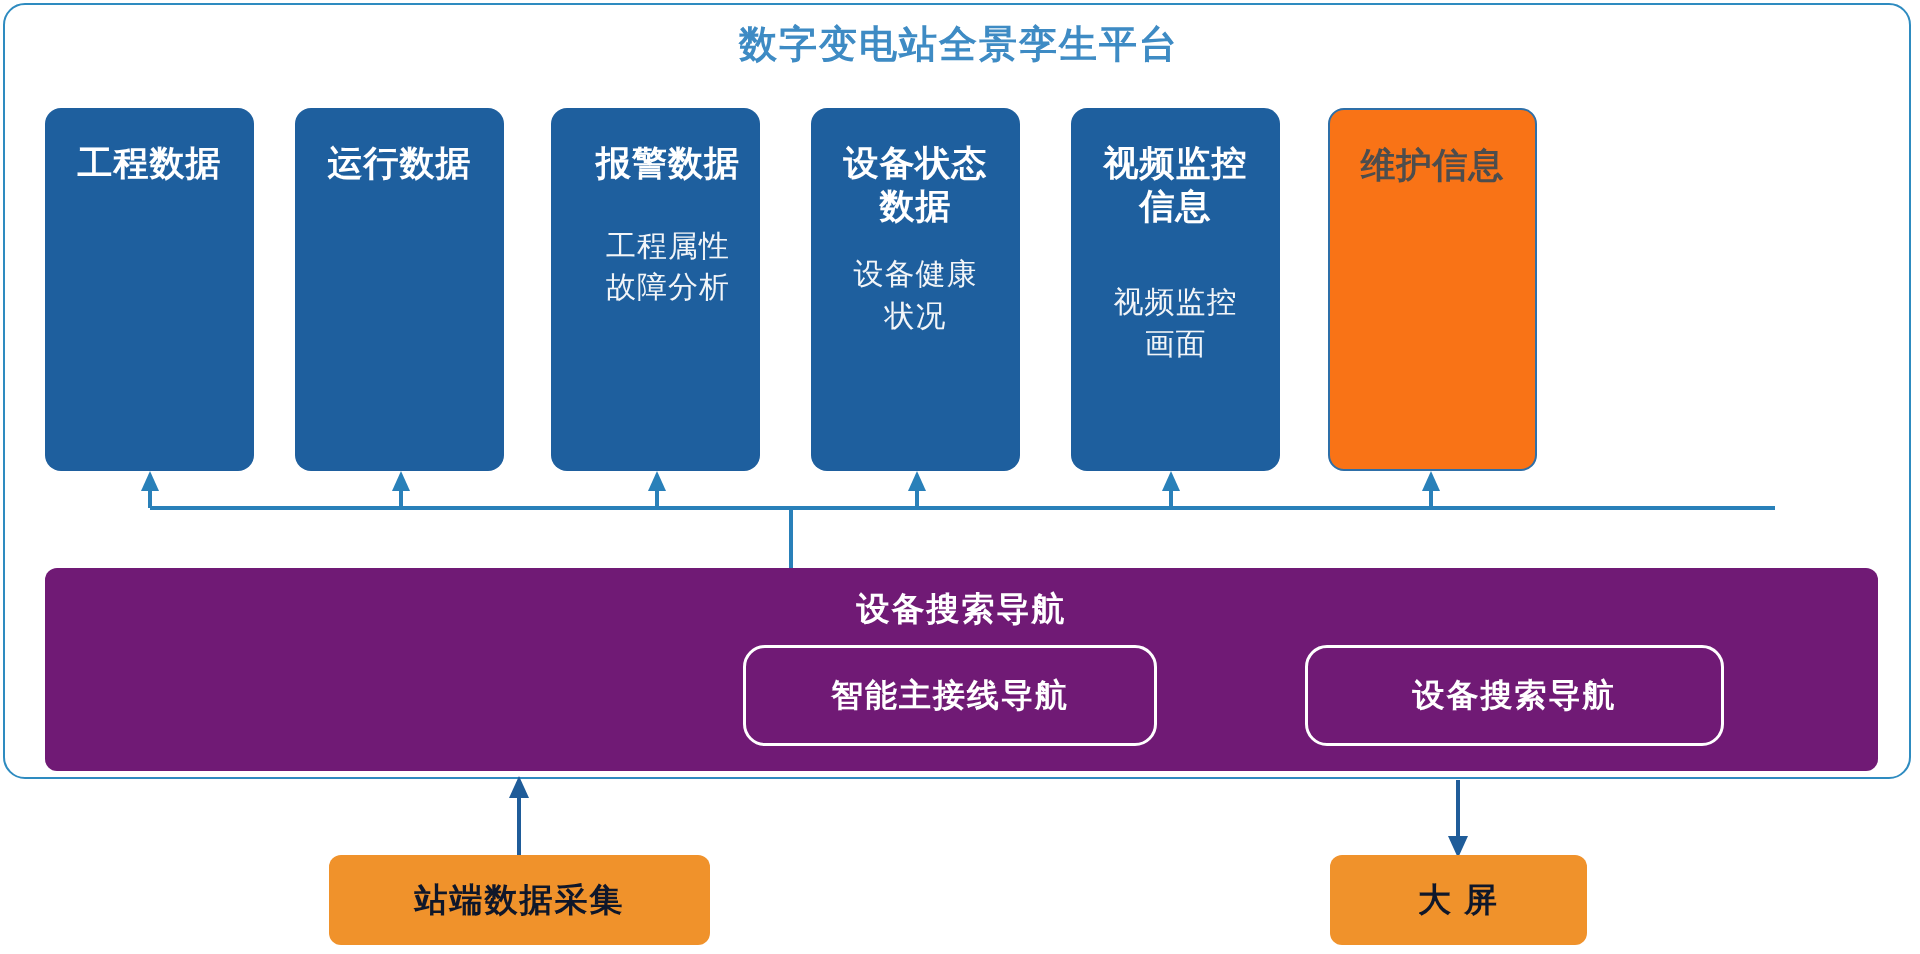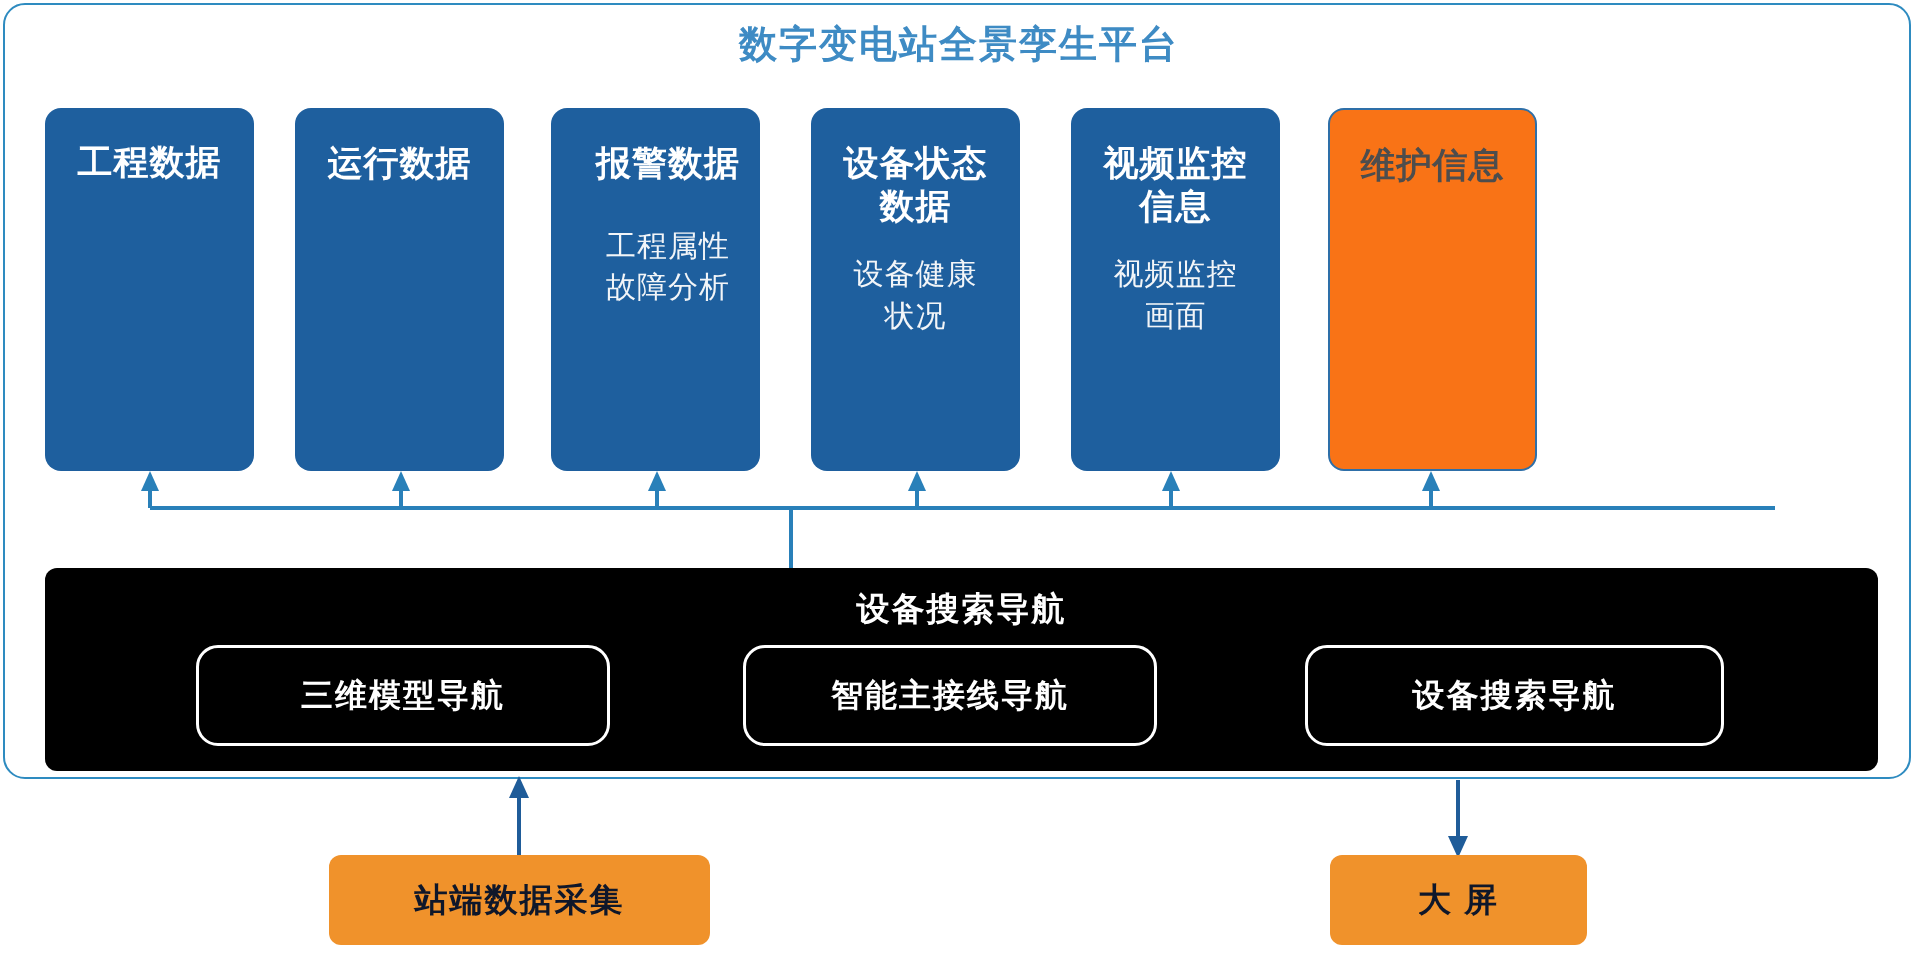--- a/index.html
+++ b/index.html
@@ -42,39 +42,39 @@
   }
   .card.gray .card-title{color:#4D4D4D;}
   .card-items{
     margin-top:16px;display:flex;flex-direction:column;align-items:center;
     font-size:30px;color:#F2F5F8;line-height:1.38;text-align:center;
     font-weight:normal;letter-spacing:1px;
   }
   .card-item{white-space:pre-line;}
 
   
-  #card-0{left:0px;   width:209px;font-family:Liberation Serif, serif;}
+  #card-0{left:0px;   width:209px;}
   #card-1{left:250px; width:209px;}
   #card-2{left:506px; width:209px;padding-left:25px;}
   #card-3{left:766px; width:209px;}
-  #card-4{left:1026px;width:209px;}
+  #card-4{left:1026px;width:209px;gap:28px;}
   #card-5{left:1283px;width:209px;}
   
   #card-0 .card-items{margin-top:10px;}
   #card-2 .card-items{margin-top:40px;}
   #card-3 .card-items{margin-top:26px;justify-content:center;}
   #card-4 .card-items{margin-top:26px;}
 
   
   #connectors{position:absolute;left:0;top:0;width:1908px;height:776px;pointer-events:none;}
 
   
   #navbar{
     position:absolute;left:40px;top:563px;width:1833px;height:203px;
-    background:#000000;border-radius:12px;box-sizing:border-box;
+    background:#701a75;border-radius:12px;box-sizing:border-box;
   }
   #nav-title{
     position:absolute;left:0;top:19px;width:100%;text-align:center;
     font-size:33px;font-weight:bold;color:#ffffff;letter-spacing:2px;
     white-space:nowrap;
   }
   #nav-buttons{
     position:absolute;left:0;top:77px;width:100%;height:110px;
   }
   .nav-btn{
@@ -172,21 +172,20 @@
     <div class="card gray" id="card-5">
       <div class="card-title">维护信息</div>
       <div class="card-items"></div>
     </div>
 
   </div>
 
   <div id="navbar">
     <div id="nav-title">设备搜索导航</div>
     <div id="nav-buttons">
-      <div class="nav-btn" id="nav-btn-0">三维模型导航</div>
       <div class="nav-btn" id="nav-btn-1">智能主接线导航</div>
       <div class="nav-btn" id="nav-btn-2">设备搜索导航</div>
     </div>
   </div>
 
 </div>
 
 <svg id="bottom-arrows" viewBox="0 0 1920 184" xmlns="http://www.w3.org/2000/svg">
   <g stroke="#1F5C99" stroke-width="4" fill="none">
 

